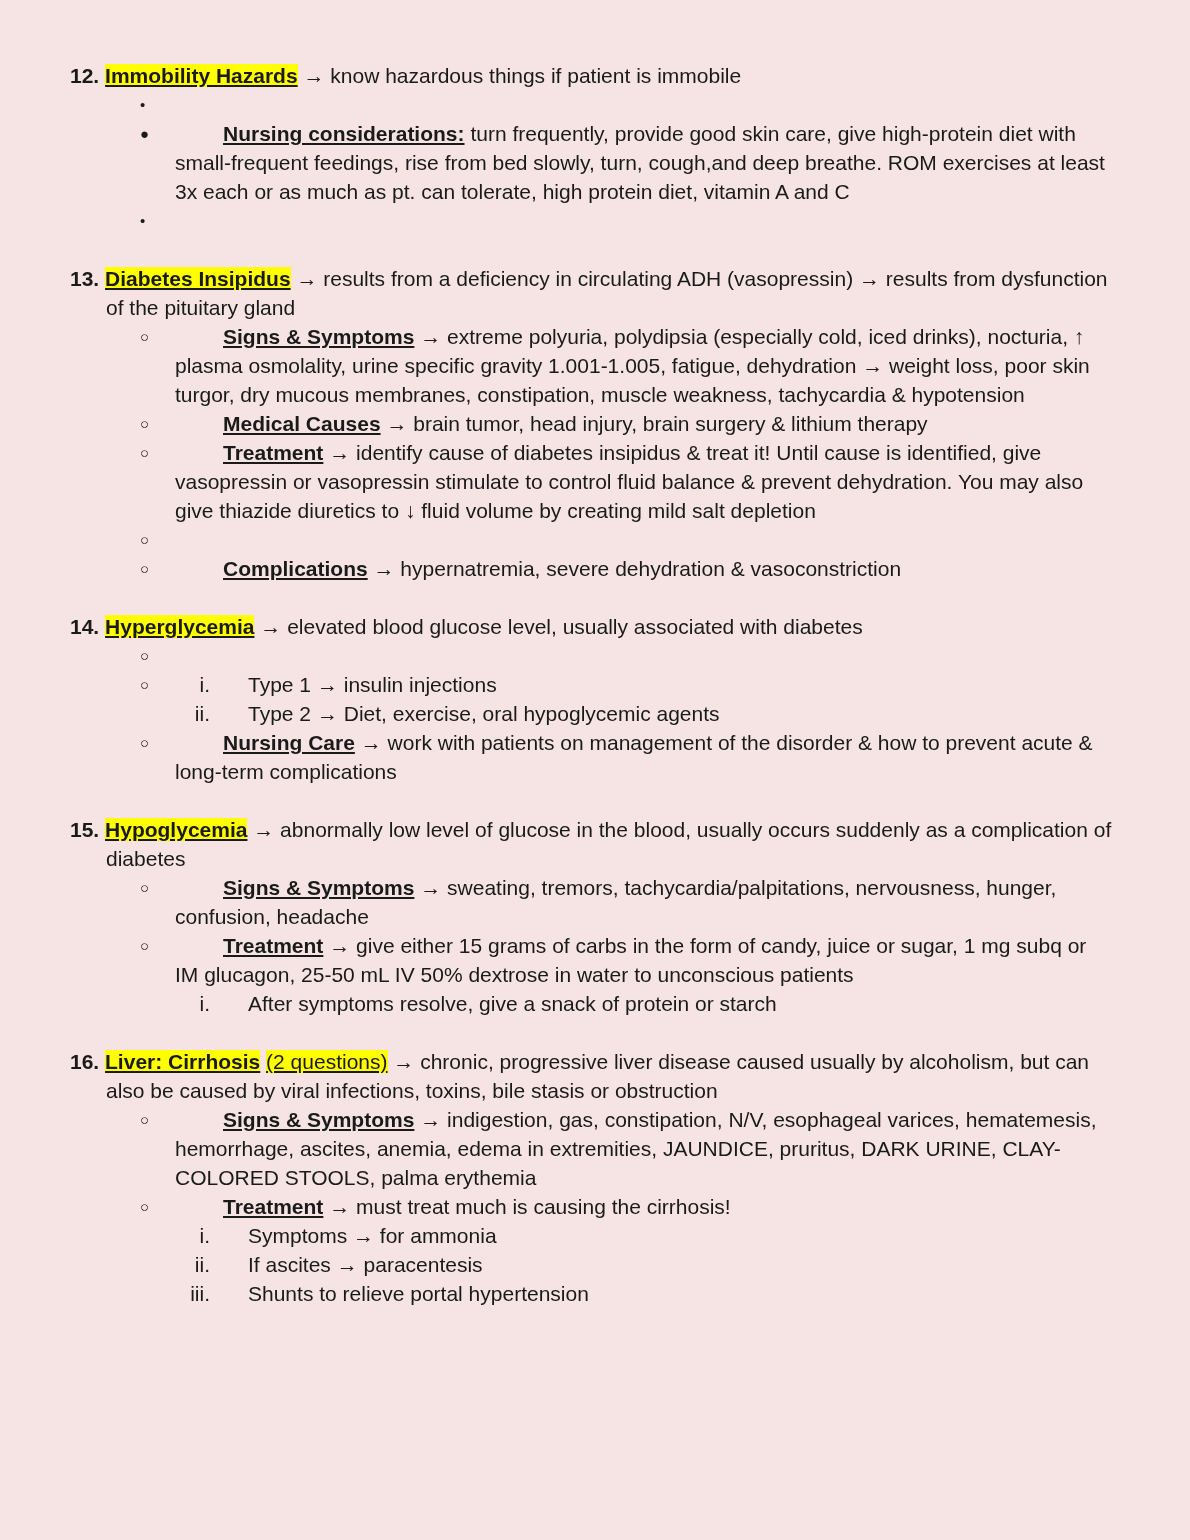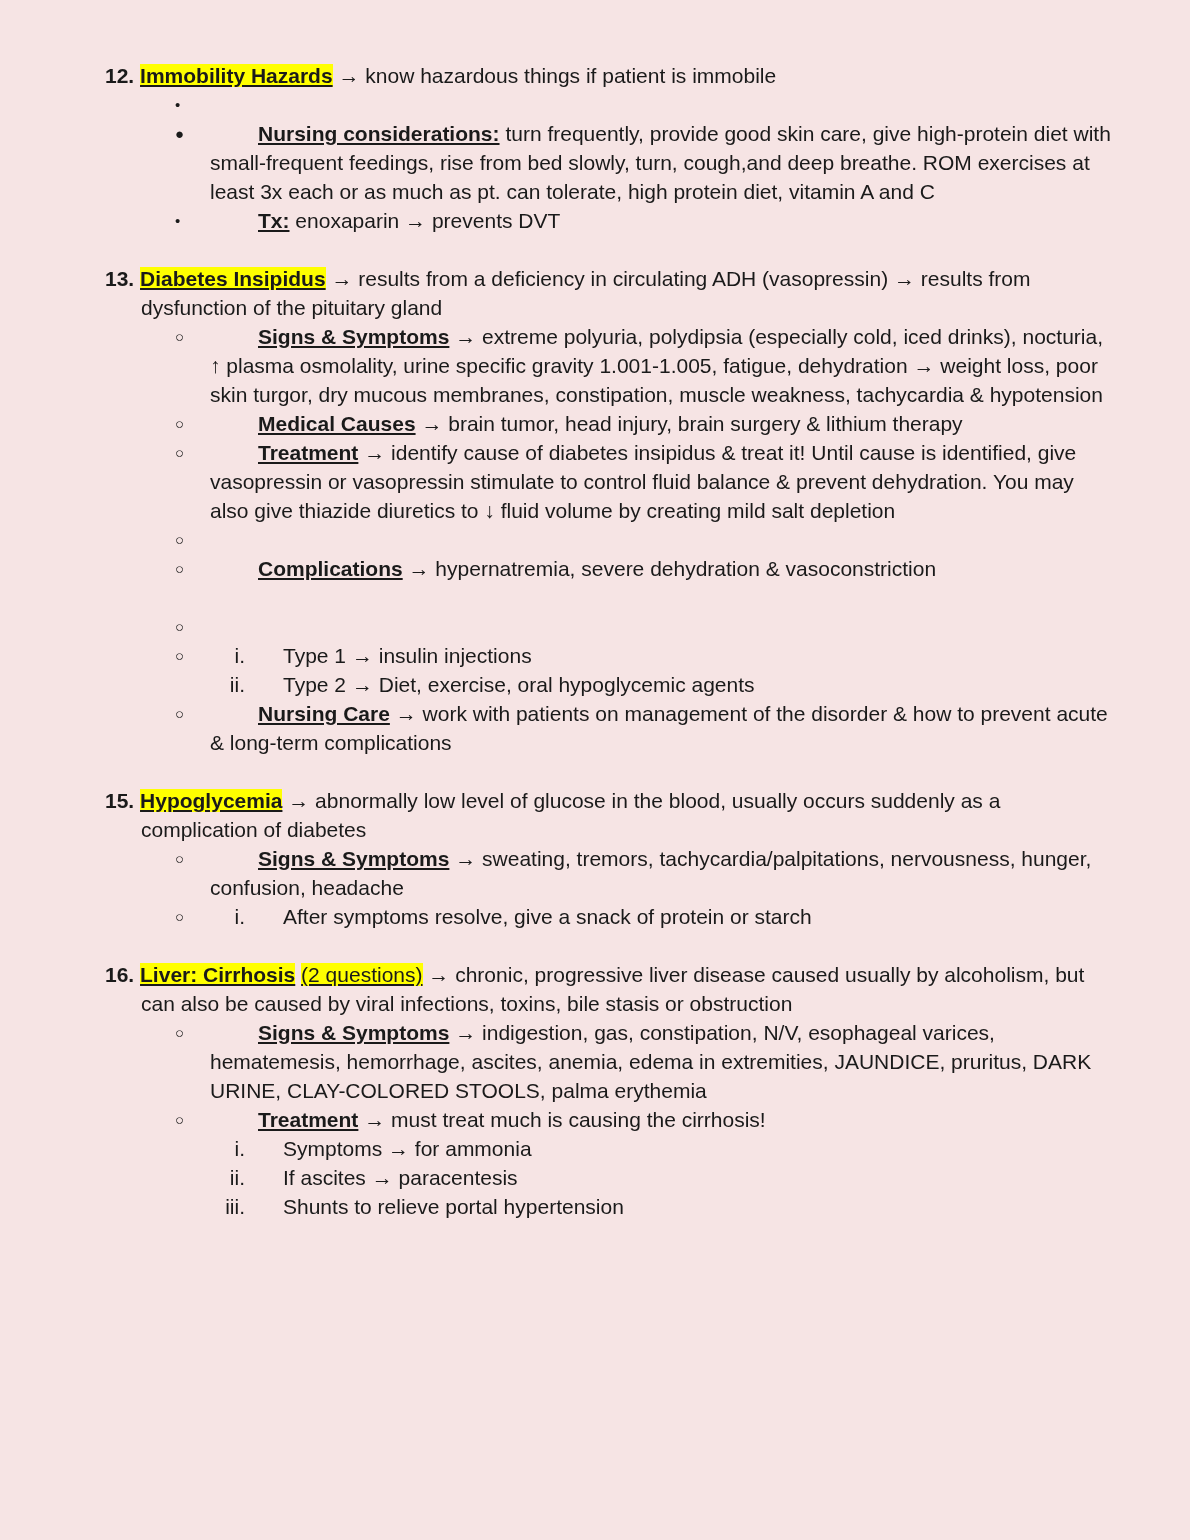--- a/index.html
+++ b/index.html
@@ -8,21 +8,21 @@
     width: 1190px;
     min-height: 1540px;
     font-family: "Liberation Sans", sans-serif;
     font-size: 21px;
     line-height: 29px;
     color: var(--ink, #1a1a1a);
   }
   .page {
     width: 1190px;
     min-height: 1540px;
-    padding: 61px 78px 40px 105px;
+    padding: 61px 78px 40px 70px;
   }
   .section { margin-bottom: 29px; }
   .heading { padding-left: 36px; text-indent: -36px; }
   .num { font-weight: bold; }
   .title { font-weight: bold; text-decoration: underline; }
   .hl { background: var(--hl, #ffff00); }
   .suffix { text-decoration: underline; }
   .bullets, .subs { list-style: none; }
   .bullet { display: flex; align-items: flex-start; }
   .marker {
@@ -60,27 +60,20 @@
       <p class="bline">
         <span class="label">Nursing considerations:</span>
         <span class="text">turn frequently, provide good skin care, give high-protein diet with small-frequent feedings, rise from bed slowly, turn, cough,and deep breathe. ROM exercises at least 3x each or as much as pt. can tolerate, high protein diet, vitamin A and C</span>
       </p>
 
     </div>
   </li>
 
   <li class="bullet">
     <span class="marker">•</span>
-    <div class="content">
-      <p class="bline">
-        <span class="label">Tx:</span>
-        <span class="text">enoxaparin → prevents DVT</span>
-      </p>
-
-    </div>
   </li>
 </ul>
   </section>
 
   <section class="section">
     <p class="heading">
       <span class="num">13.</span>
       <span class="title hl">Diabetes Insipidus</span>
       <span class="suffix hl"></span>
       <span class="intro">→ results from a deficiency in circulating ADH (vasopressin) → results from dysfunction of the pituitary gland</span>
@@ -130,20 +123,26 @@
         <span class="label">Complications</span>
         <span class="text">→ hypernatremia, severe dehydration &amp; vasoconstriction</span>
       </p>
 
     </div>
   </li>
 </ul>
   </section>
 
   <section class="section">
+    <p class="heading">
+      <span class="num">14.</span>
+      <span class="title hl">Hyperglycemia</span>
+      <span class="suffix hl"></span>
+      <span class="intro">→ elevated blood glucose level, usually associated with diabetes</span>
+    </p>
     <ul class="bullets">
   <li class="bullet">
     <span class="marker">○</span>
   </li>
 
   <li class="bullet">
     <span class="marker">○</span>
     <div class="content">
       <ol class="subs">
   <li class="sub">
@@ -187,20 +186,24 @@
         <span class="label">Signs &amp; Symptoms</span>
         <span class="text">→ sweating, tremors, tachycardia/palpitations, nervousness, hunger, confusion, headache</span>
       </p>
 
     </div>
   </li>
 
   <li class="bullet">
     <span class="marker">○</span>
     <div class="content">
+      <p class="bline">
+        <span class="label">Treatment</span>
+        <span class="text">→ give either 15 grams of carbs in the form of candy, juice or sugar, 1 mg subq or IM glucagon, 25-50 mL IV 50% dextrose in water to unconscious patients</span>
+      </p>
       <ol class="subs">
   <li class="sub">
     <span class="sub-marker">i.</span>
     <span class="sub-text">After symptoms resolve, give a snack of protein or starch</span>
   </li>
 </ol>
     </div>
   </li>
 </ul>
   </section>

